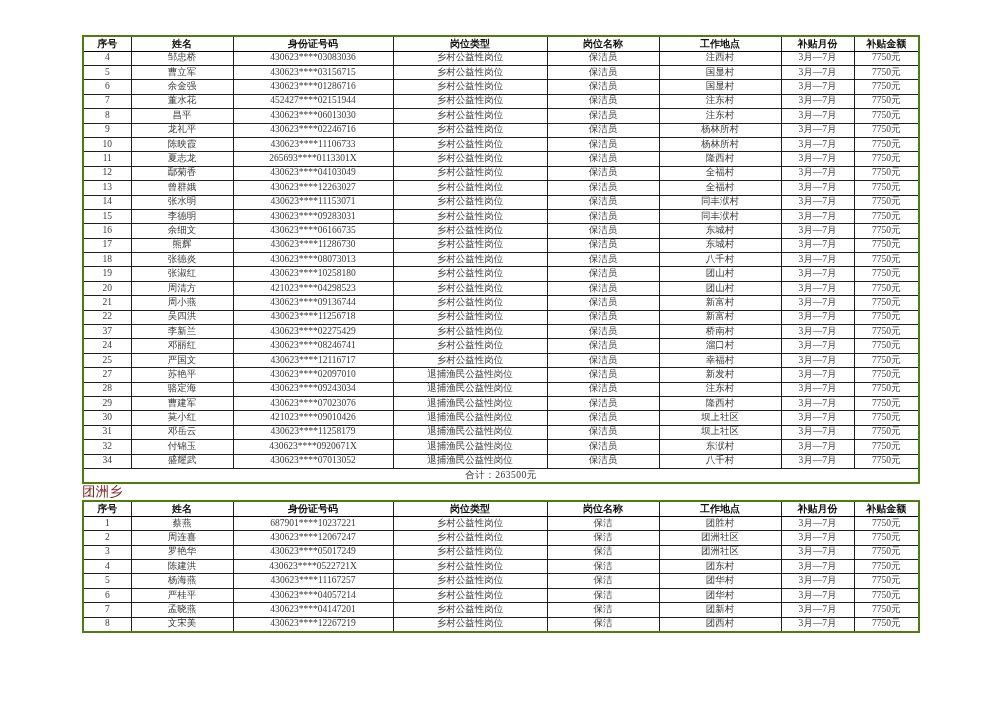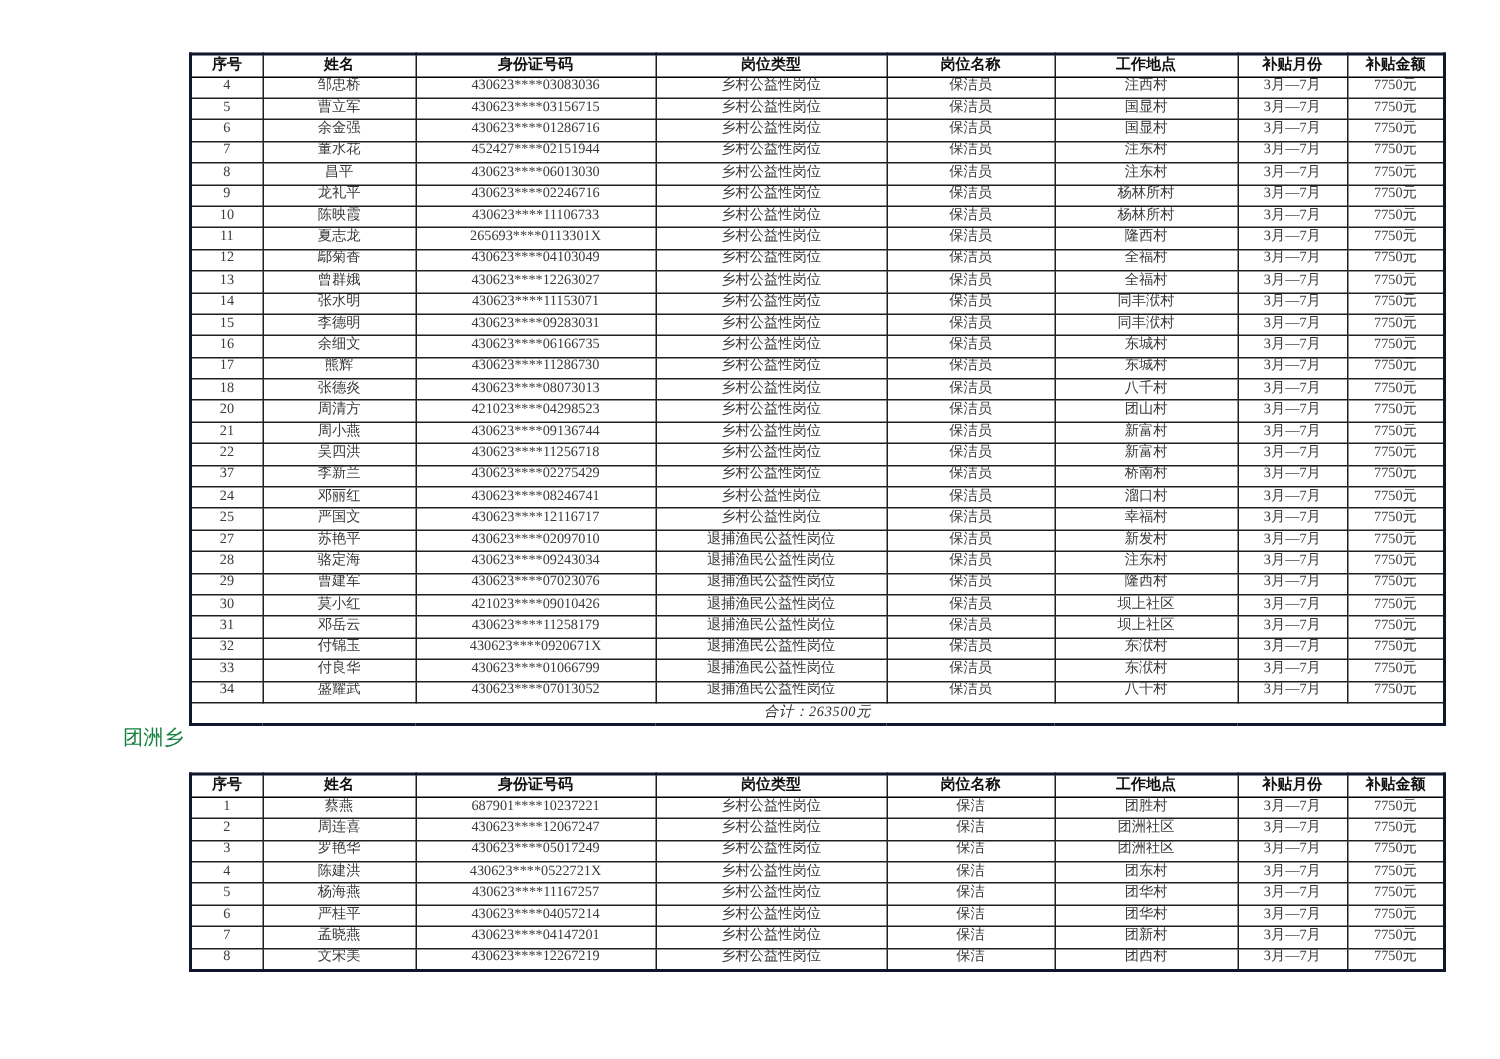--- a/index.html
+++ b/index.html
@@ -10,29 +10,29 @@
   }
   .sheet{position:absolute;left:82px;top:35px;width:836px;}
   table.roster{
     border-collapse:collapse;table-layout:fixed;width:836px;
     font-size:9.5px;color:#3a3a3a;
   }
   table.roster th,table.roster td{
     border:1px solid #1f1f1f;padding:0 2px;height:13.4px;line-height:1.05;
     text-align:center;vertical-align:middle;overflow:hidden;white-space:nowrap;
   }
-  table.roster{border:2px solid #0f172a;margin-left:44px;}
+  table.roster{border:2px solid #4d7c0f;}
   table.roster th{
     font-weight:bold;color:#111;font-size:10px;height:13.6px;
     border-bottom:1.5px solid #000;
   }
   table.roster tr{height:14.4px;}
-  td.total-cell{text-align:center;font-size:9.5px;color:#333;letter-spacing:.5px;font-style:italic;}
+  td.total-cell{text-align:center;font-size:9.5px;color:#333;letter-spacing:.5px;}
   .section-label{
-    margin:1px 0 16px 0;font-size:13.5px;color:#15803d;line-height:14px;
+    margin:1px 0 1px 0;font-size:13.5px;color:#7f1d1d;line-height:14px;
     font-family:"Liberation Serif","DejaVu Serif",serif;
   }
   col.c-idx{width:48px;} col.c-name{width:102px;} col.c-id{width:160px;}
   col.c-type{width:154px;} col.c-post{width:112px;} col.c-loc{width:122px;}
   col.c-month{width:73px;} col.c-amt{width:65px;}
 </style>
 </head>
 <body>
 
 <div class="sheet">
@@ -205,20 +205,30 @@
           <td>18</td>
           <td>张德炎</td>
           <td>430623****08073013</td>
           <td>乡村公益性岗位</td>
           <td>保洁员</td>
           <td>八千村</td>
           <td>3月—7月</td>
           <td>7750元</td>
         </tr>
         <tr>
+          <td>19</td>
+          <td>张淑红</td>
+          <td>430623****10258180</td>
+          <td>乡村公益性岗位</td>
+          <td>保洁员</td>
+          <td>团山村</td>
+          <td>3月—7月</td>
+          <td>7750元</td>
+        </tr>
+        <tr>
           <td>20</td>
           <td>周清方</td>
           <td>421023****04298523</td>
           <td>乡村公益性岗位</td>
           <td>保洁员</td>
           <td>团山村</td>
           <td>3月—7月</td>
           <td>7750元</td>
         </tr>
         <tr>
@@ -318,30 +328,20 @@
           <td>退捕渔民公益性岗位</td>
           <td>保洁员</td>
           <td>坝上社区</td>
           <td>3月—7月</td>
           <td>7750元</td>
         </tr>
         <tr>
           <td>32</td>
           <td>付锦玉</td>
           <td>430623****0920671X</td>
-          <td>退捕渔民公益性岗位</td>
-          <td>保洁员</td>
-          <td>东洑村</td>
-          <td>3月—7月</td>
-          <td>7750元</td>
-        </tr>
-        <tr>
-          <td>33</td>
-          <td>付良华</td>
-          <td>430623****01066799</td>
           <td>退捕渔民公益性岗位</td>
           <td>保洁员</td>
           <td>东洑村</td>
           <td>3月—7月</td>
           <td>7750元</td>
         </tr>
         <tr>
           <td>34</td>
           <td>盛耀武</td>
           <td>430623****07013052</td>

